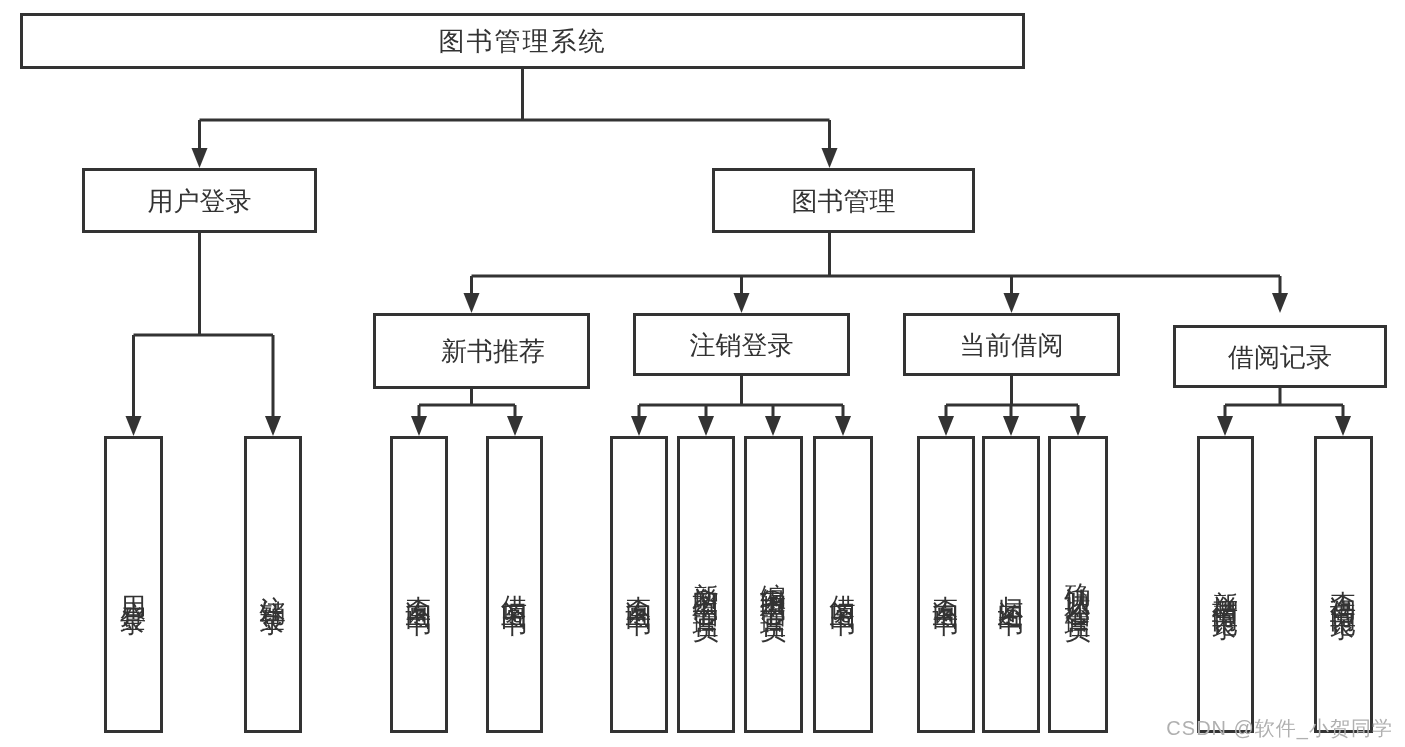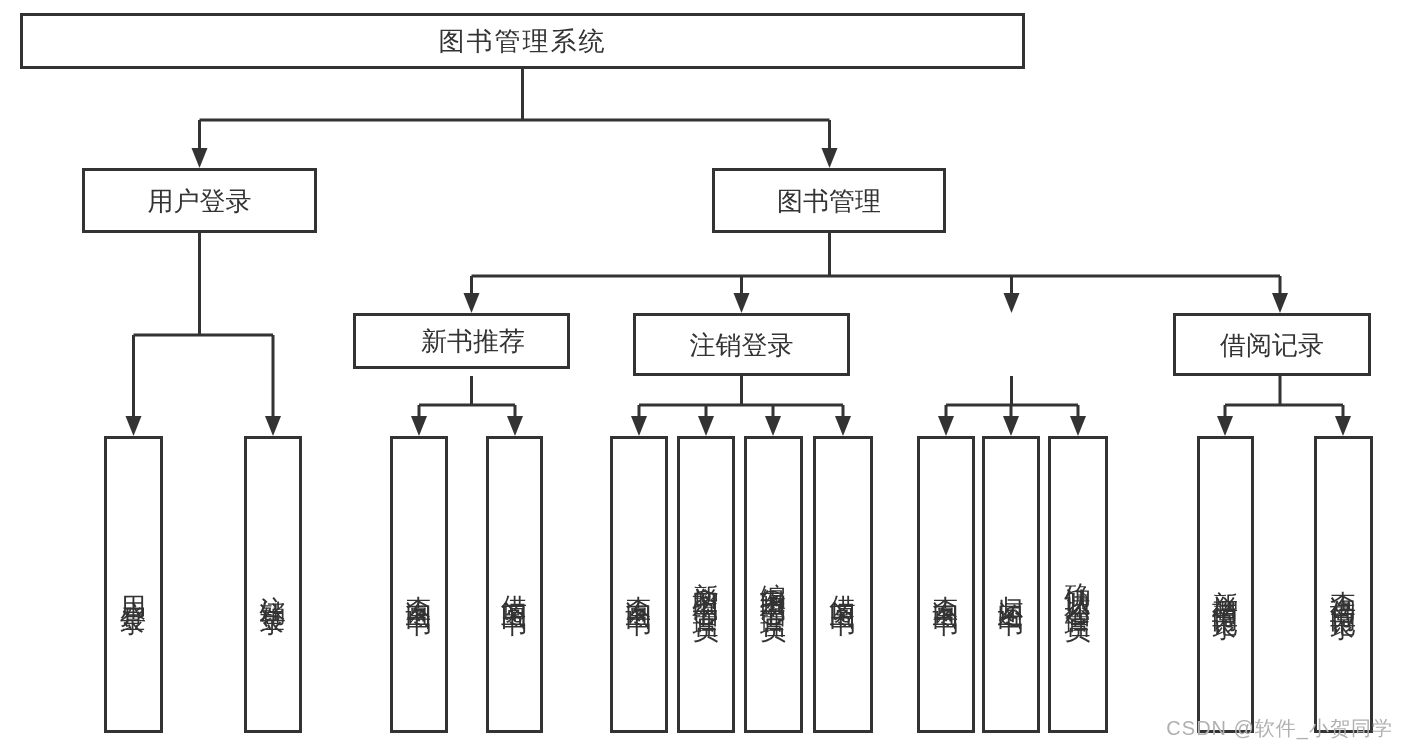--- a/index.html
+++ b/index.html
@@ -116,31 +116,34 @@
     </g>
   </svg>
 
   <div class="node root" style="left:20px; top:13px; width:1005px; height:56px;">
     <span>图书管理系统</span>
   </div>
 
   <div class="node" style="left:82px; top:168px; width:235px; height:65px;">
     <span>用户登录</span>
   </div>
-  <div class="node" style="left:712px; top:168px; width:234px; height:65px;">
+  <div class="node" style="left:712px; top:168px; width:263px; height:65px;">
     <span>图书管理</span>
   </div>
 
-  <div class="node" style="left:353px; top:313px; width:217px; height:56px;padding-left:23px;">
+  <div class="node" style="left:373px; top:313px; width:217px; height:76px;padding-left:23px;">
     <span>新书推荐</span>
   </div>
   <div class="node" style="left:633px; top:313px; width:217px; height:63px;">
     <span>注销登录</span>
   </div>
-  <div class="node" style="left:1173px; top:313px; width:198px; height:63px;">
+  <div class="node" style="left:903px; top:313px; width:217px; height:63px;">
+    <span>当前借阅</span>
+  </div>
+  <div class="node" style="left:1173px; top:325px; width:214px; height:63px;">
     <span>借阅记录</span>
   </div>
 
   <div class="leaf" style="left:104px; top:436px; width:59px; height:297px;">
     <span>用户登录</span>
   </div>
   <div class="leaf" style="left:244px; top:436px; width:58px; height:297px;">
     <span>注销登录</span>
   </div>
 

